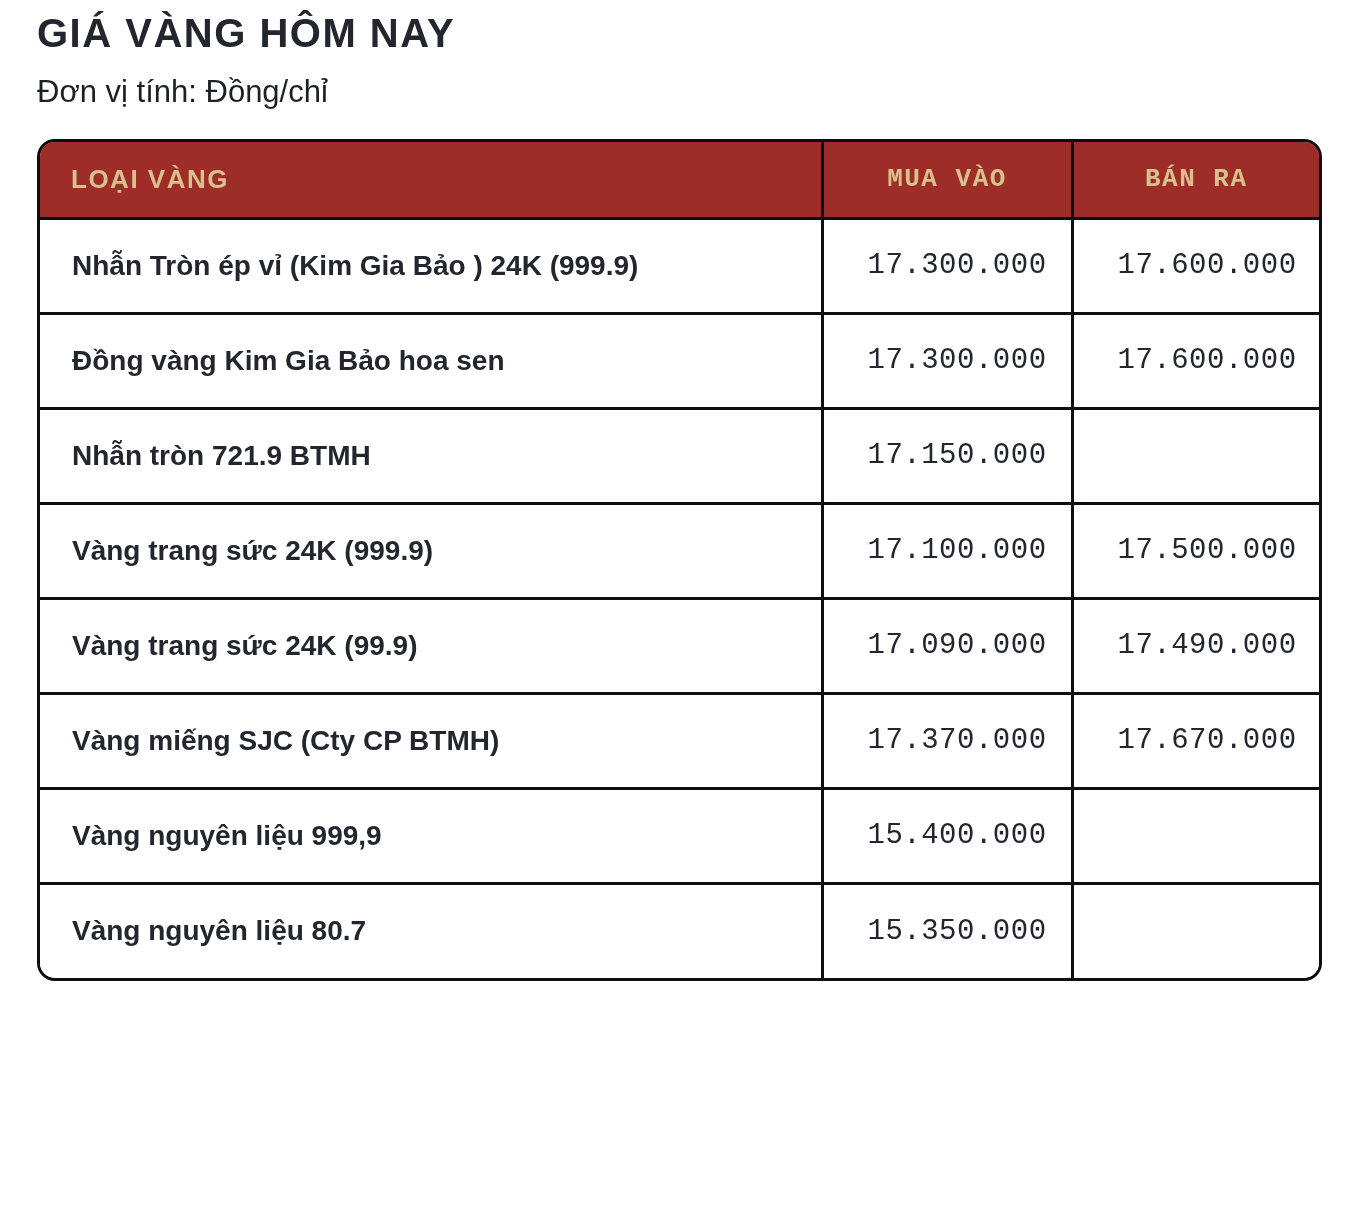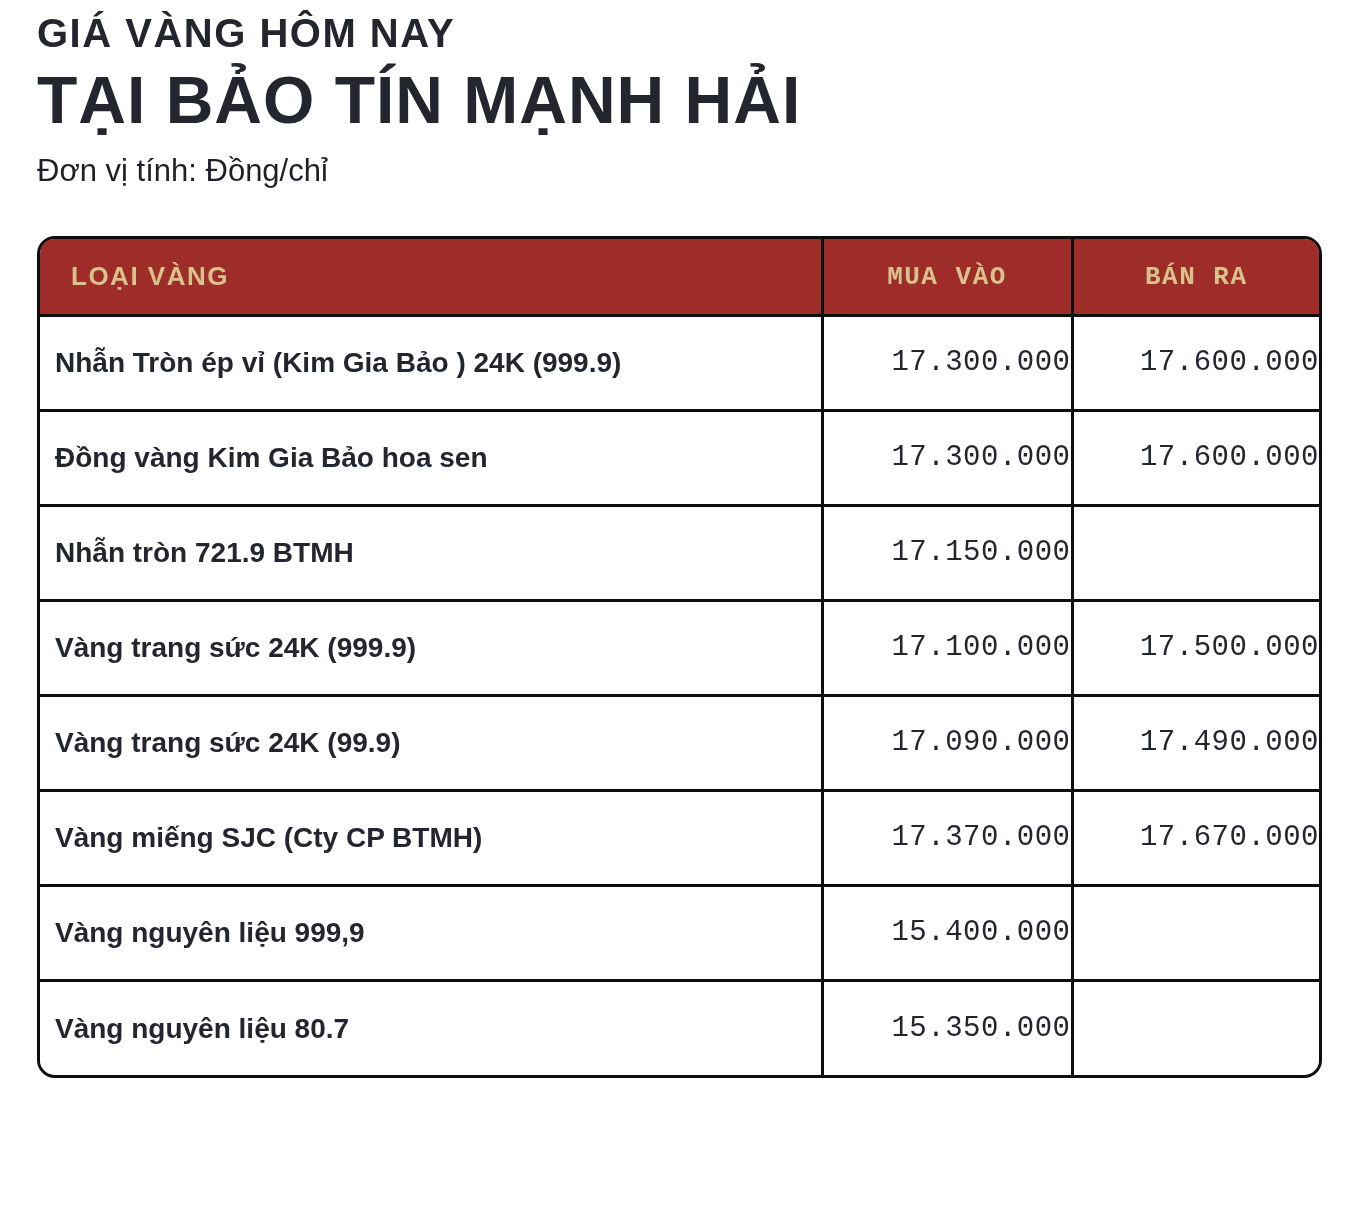--- a/index.html
+++ b/index.html
@@ -30,21 +30,21 @@
     line-height: 1.05;
     margin-top: 10px;
   }
   .unit-line {
     font-size: 31px;
     font-weight: 400;
     color: #1d2026;
     margin-top: 18px;
   }
   .table-wrap {
-    margin-top: 47px;
+    margin-top: 29px;
     width: 1285px;
     border: 3px solid #0e0e12;
     border-radius: 18px;
     overflow: hidden;
     background: #fca5a5;
   }
   table {
     width: 100%;
     border-collapse: collapse;
     table-layout: fixed;
@@ -71,40 +71,40 @@
     font-family: Liberation Mono, monospace;
   }
   td {
     border-top: 3px solid #0e0e12;
     height: 95px;
     vertical-align: middle;
     background: #ffffff;
   }
   td.cell-type {
     text-align: left;
-    padding-left: 15px;
+    padding-left: 32px;
     font-size: 28px;
     font-weight: 700;
     color: #23262e;
   }
   td.cell-price {
-    text-align: right;
+    text-align: left;
     font-size: 29px;
     font-weight: 400;
     color: #23262e;
     letter-spacing: 0.5px;
+    padding-left: 44px;
   }
 </style>
 </head>
 <body>
 
 <div class="page">
 
   <div class="title-small">GIÁ VÀNG HÔM NAY</div>
-  <div class="title-big">TẠI BẢO TÍN MẠNH HẢI</div>
   <div class="unit-line">Đơn vị tính: Đồng/chỉ</div>
 
   <div class="table-wrap">
     <table>
       <colgroup>
         <col class="c-type">
         <col class="c-buy">
         <col class="c-sell">
       </colgroup>
       <thead>

